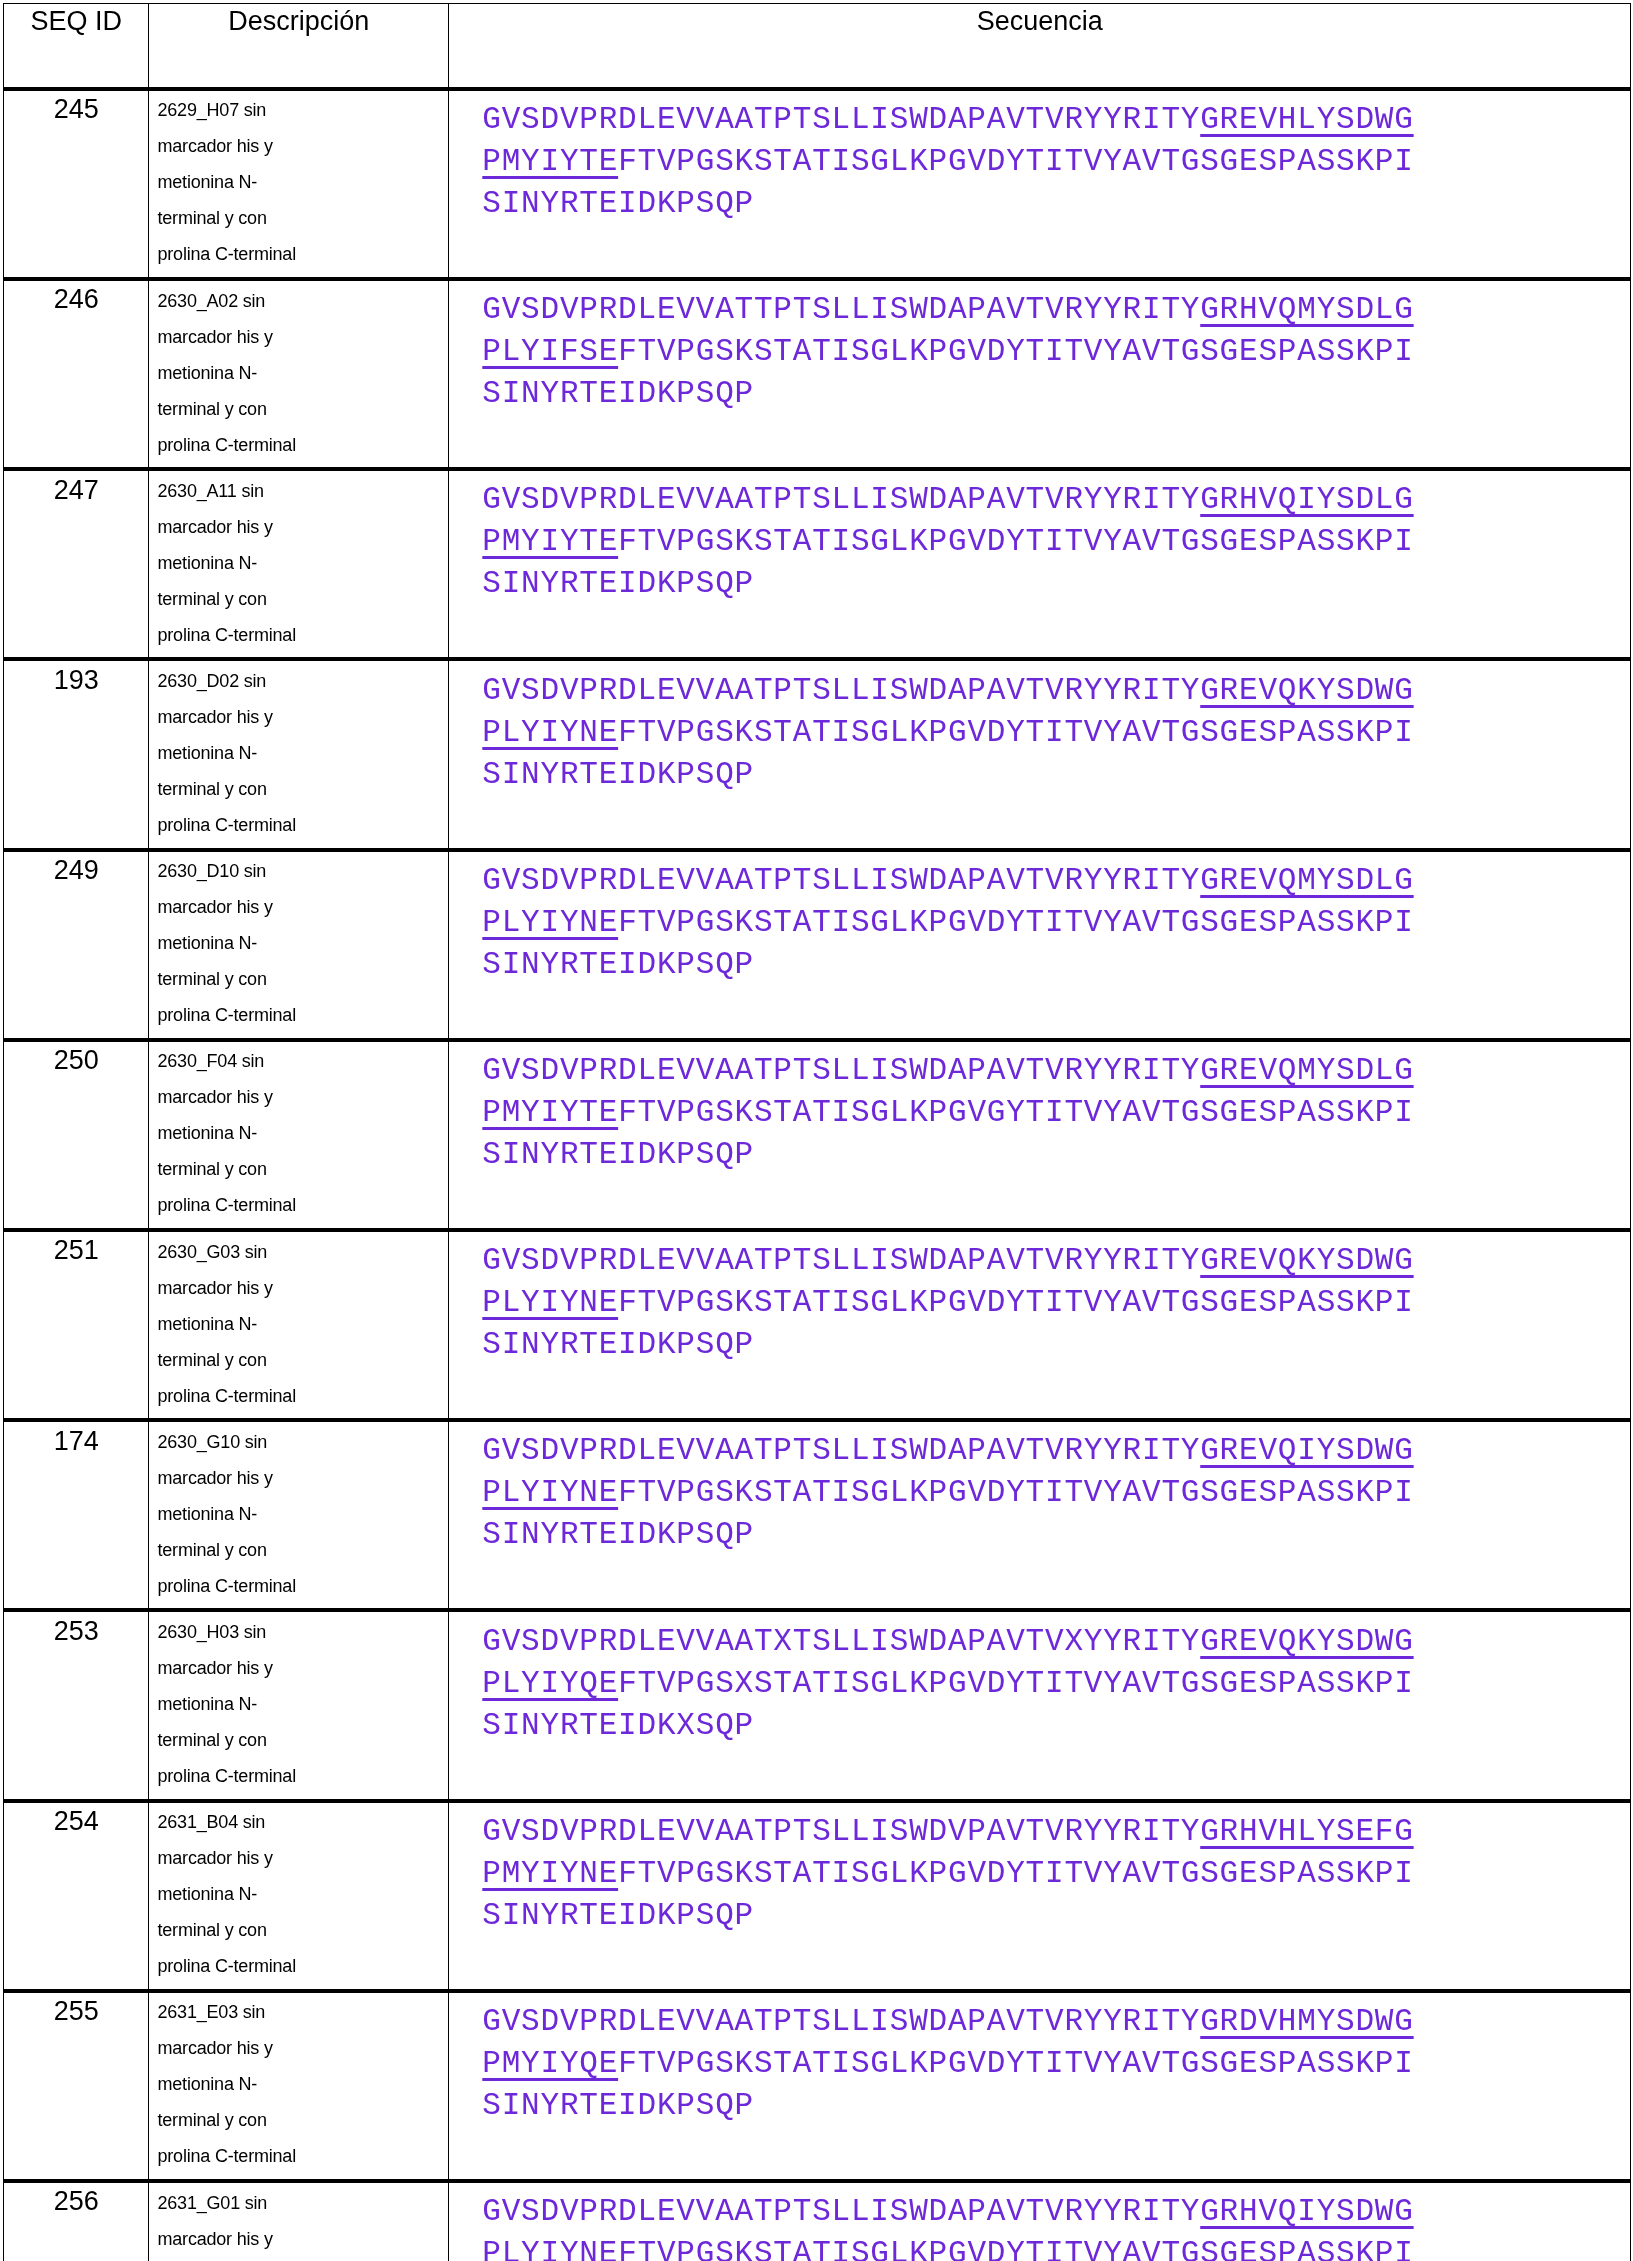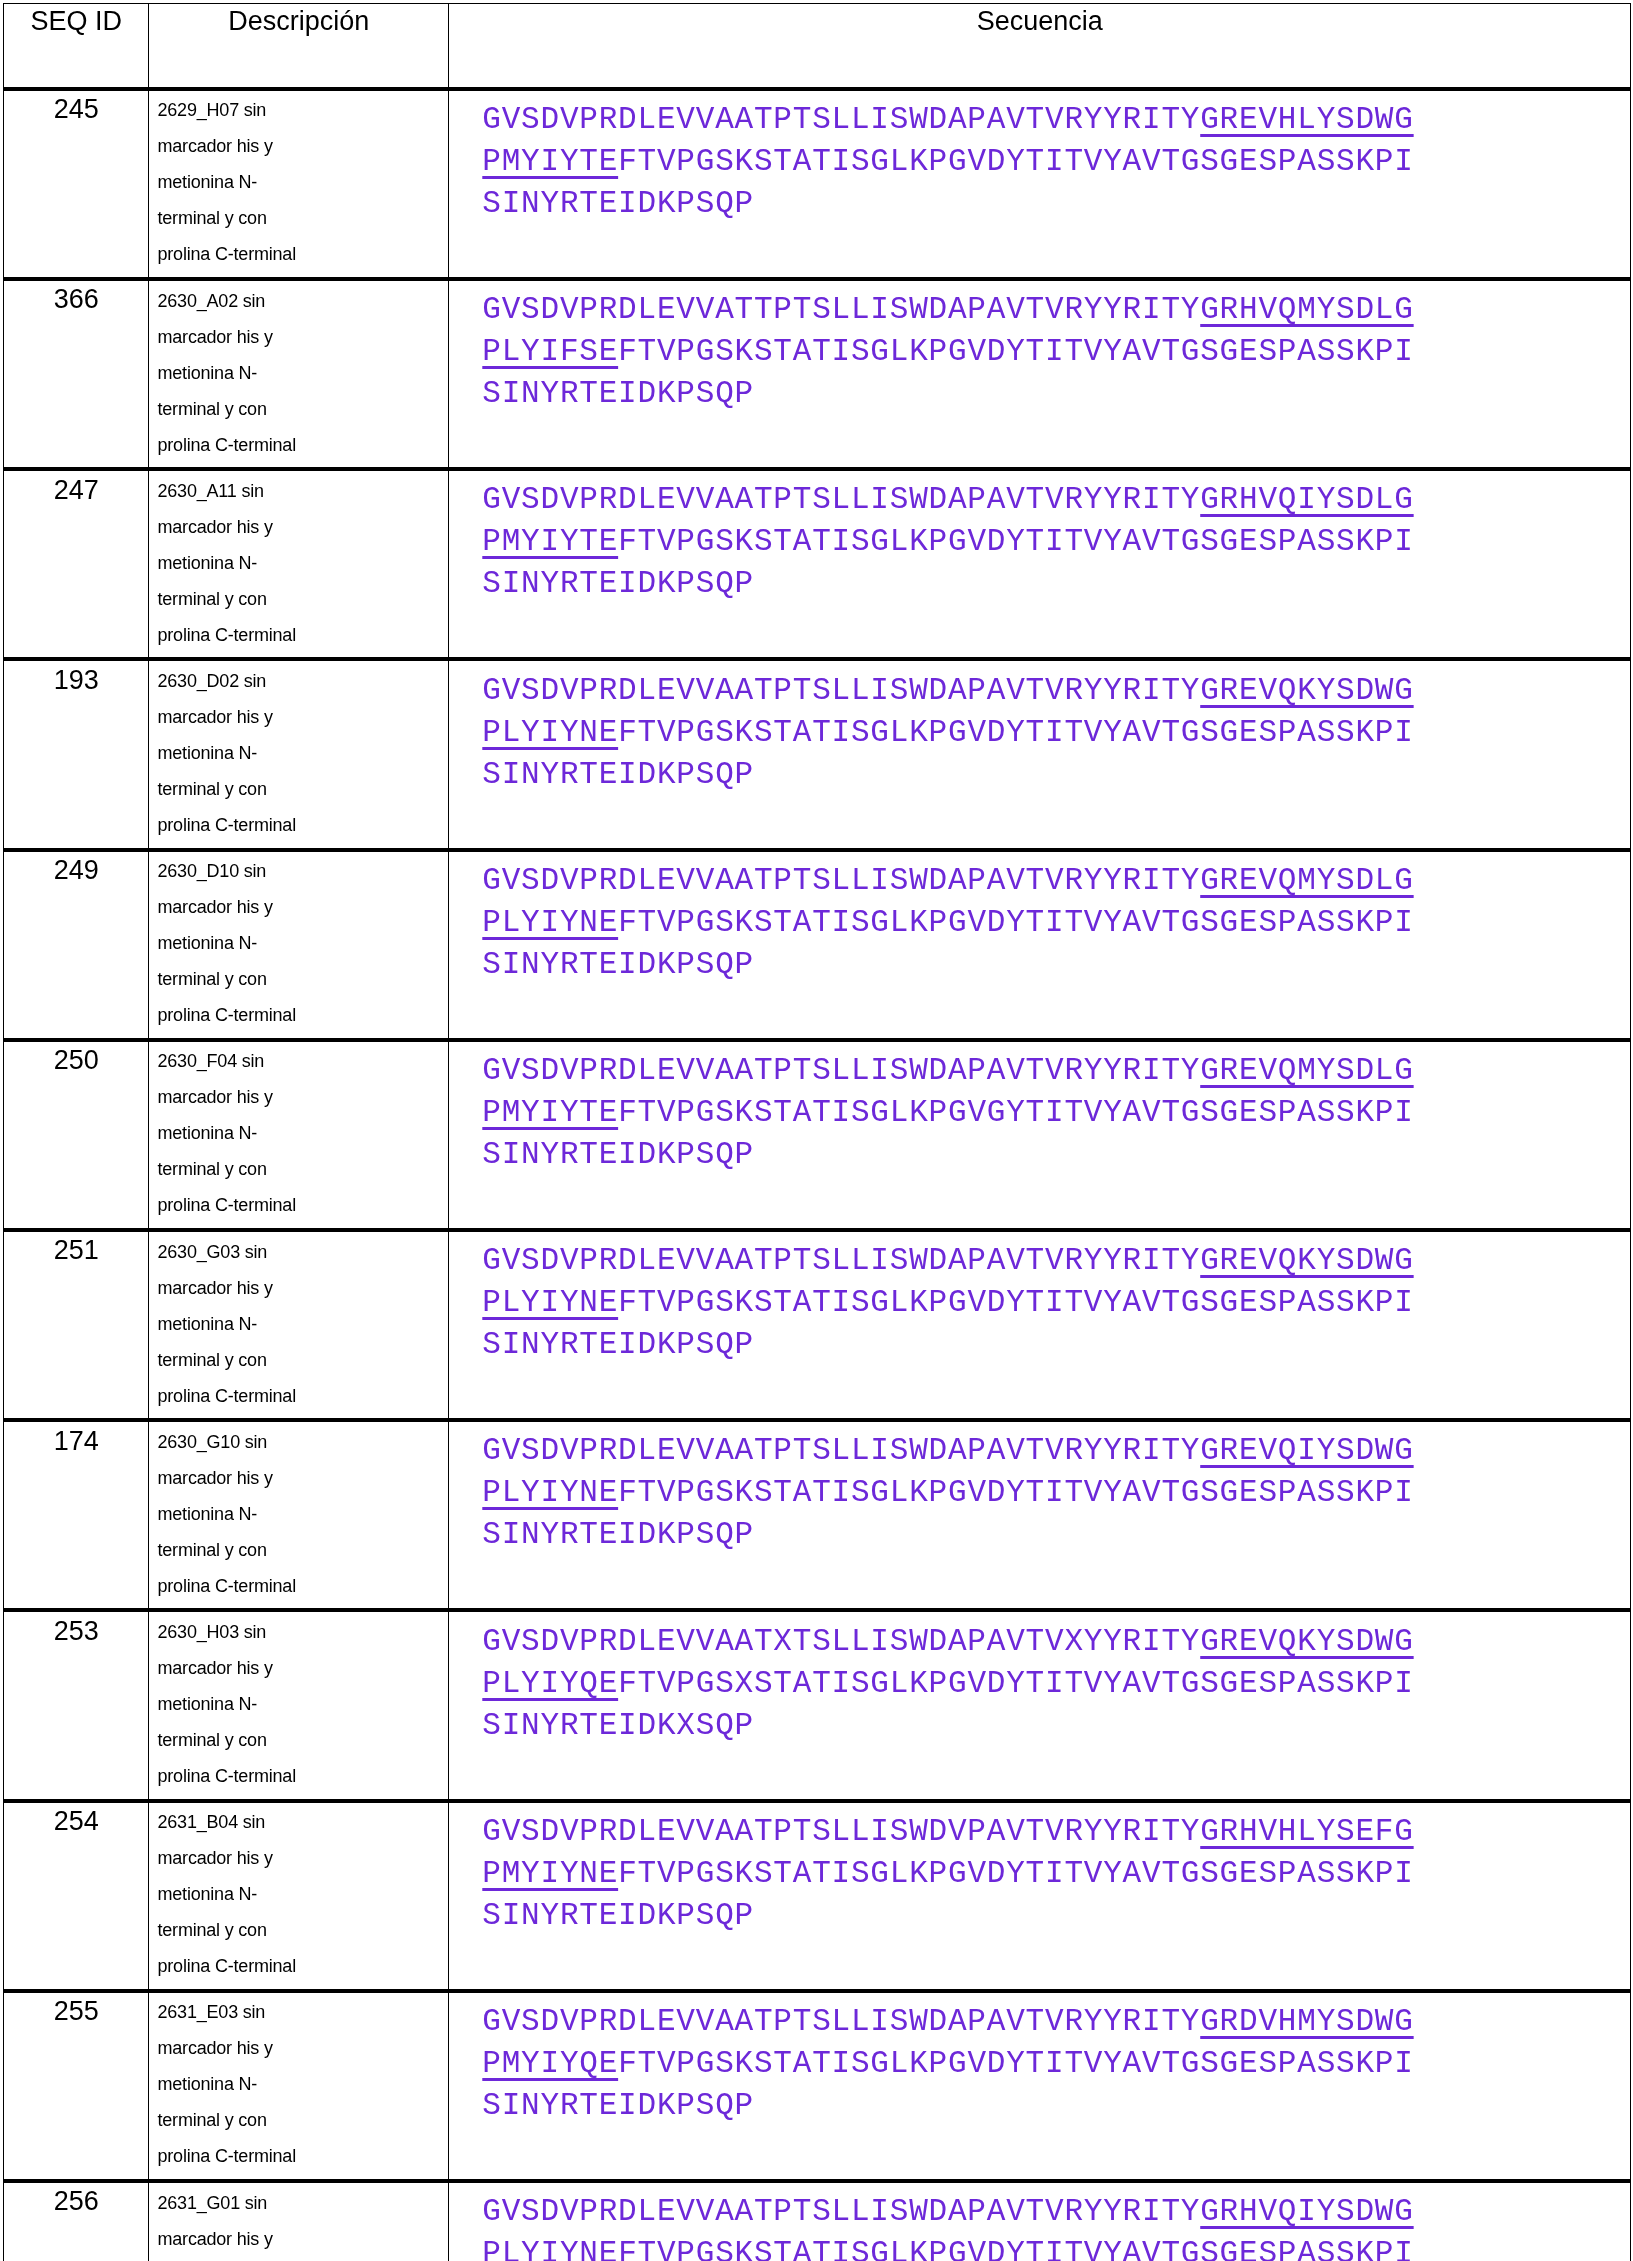--- a/index.html
+++ b/index.html
@@ -42,21 +42,21 @@
       <div>prolina C-terminal</div>
     </td>
     <td class="seq">
       <div><span>GVSDVPRDLEVVAATPTSLLISWDAPAVTVRYYRITY</span><span class="u">GREVHLYSDWG</span></div>
       <div><span class="u">PMYIYTE</span><span>FTVPGSKSTATISGLKPGVDYTITVYAVTGSGESPASSKPI</span></div>
       <div>SINYRTEIDKPSQP</div>
     </td>
   </tr>
 
   <tr class="row">
-    <td class="seqid">366</td>
+    <td class="seqid">246</td>
     <td class="desc">
       <div>2630_A02 sin</div>
       <div>marcador his y</div>
       <div>metionina N-</div>
       <div>terminal y con</div>
       <div>prolina C-terminal</div>
     </td>
     <td class="seq">
       <div><span>GVSDVPRDLEVVATTPTSLLISWDAPAVTVRYYRITY</span><span class="u">GRHVQMYSDLG</span></div>
       <div><span class="u">PLYIFSE</span><span>FTVPGSKSTATISGLKPGVDYTITVYAVTGSGESPASSKPI</span></div>

